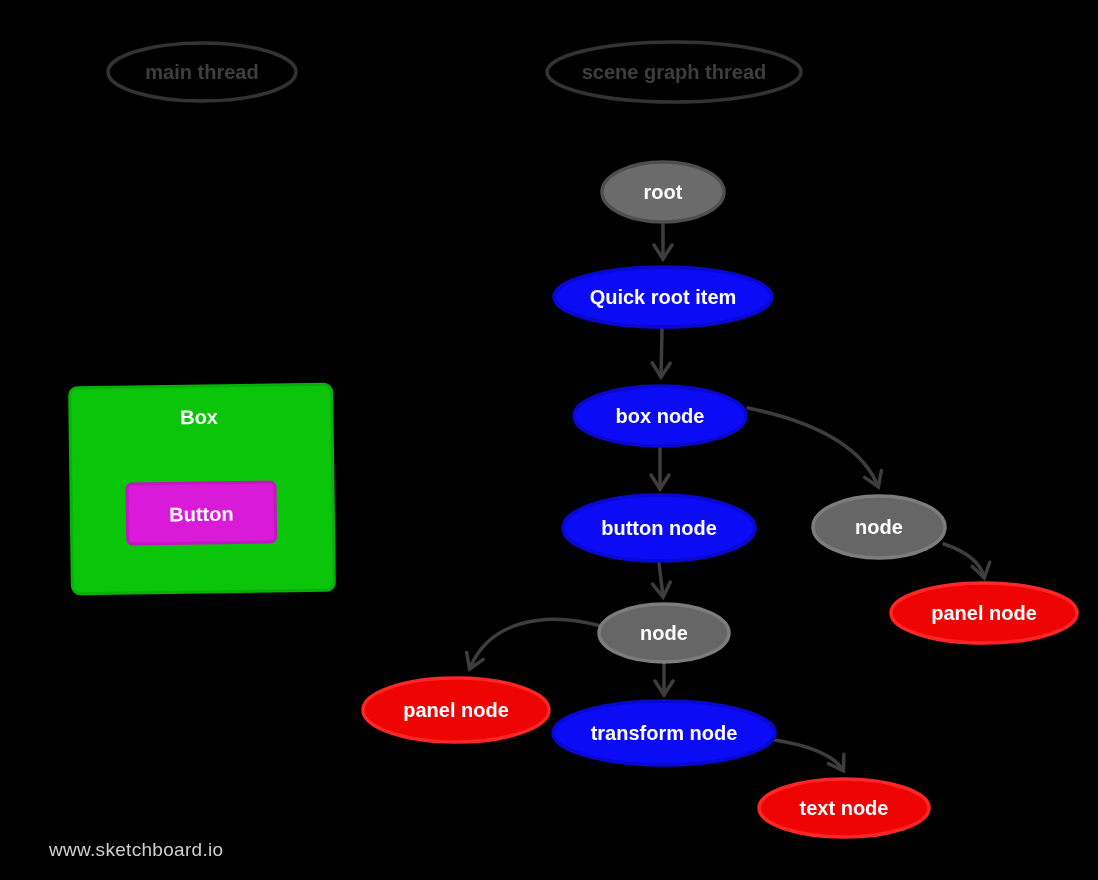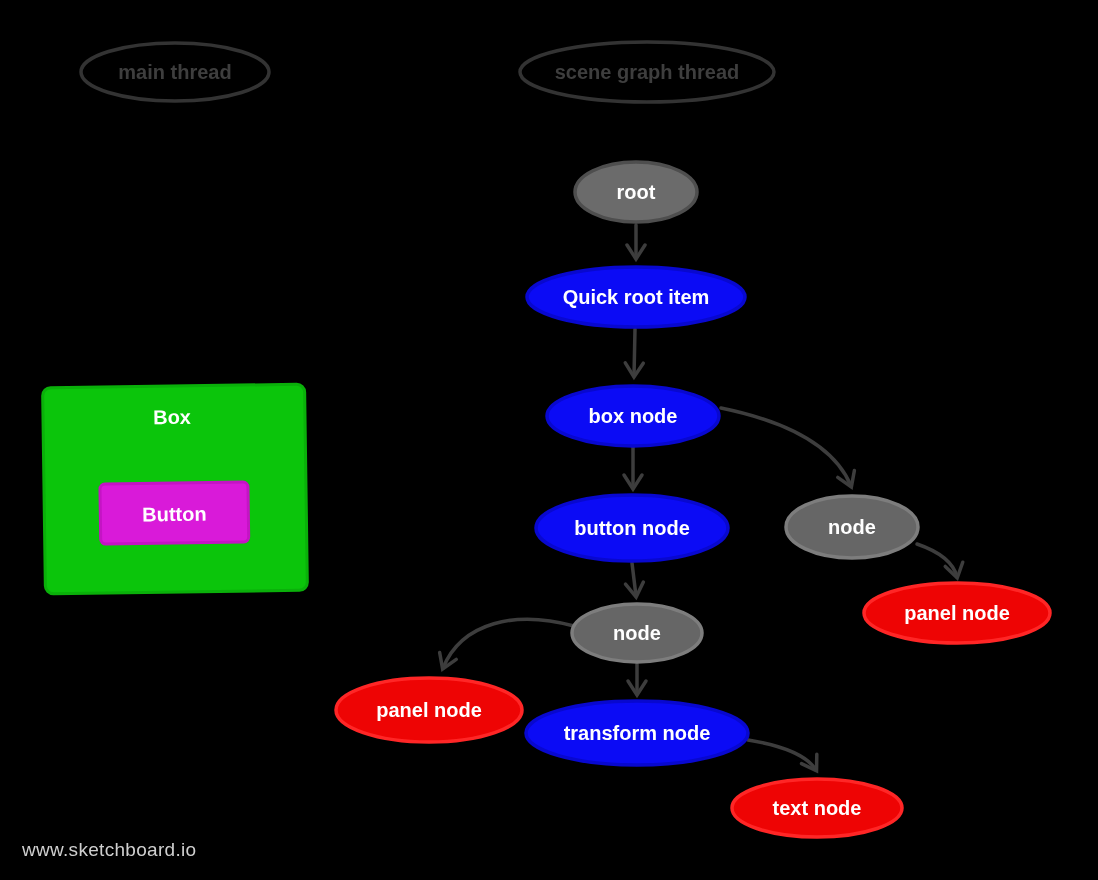--- a/index.html
+++ b/index.html
@@ -7,20 +7,21 @@
     padding: 0;
     background: #000000;
     width: 1098px;
     height: 880px;
     overflow: hidden;
   }
   #stage {
     position: relative;
     width: 1051px;
     height: 880px;
+    margin-left: 27px;
   }
   svg {
     display: block;
   }
   text {
     font-family: "Liberation Sans", sans-serif;
     user-select: none;
   }
   .node-label {
     font-size: 20px;

